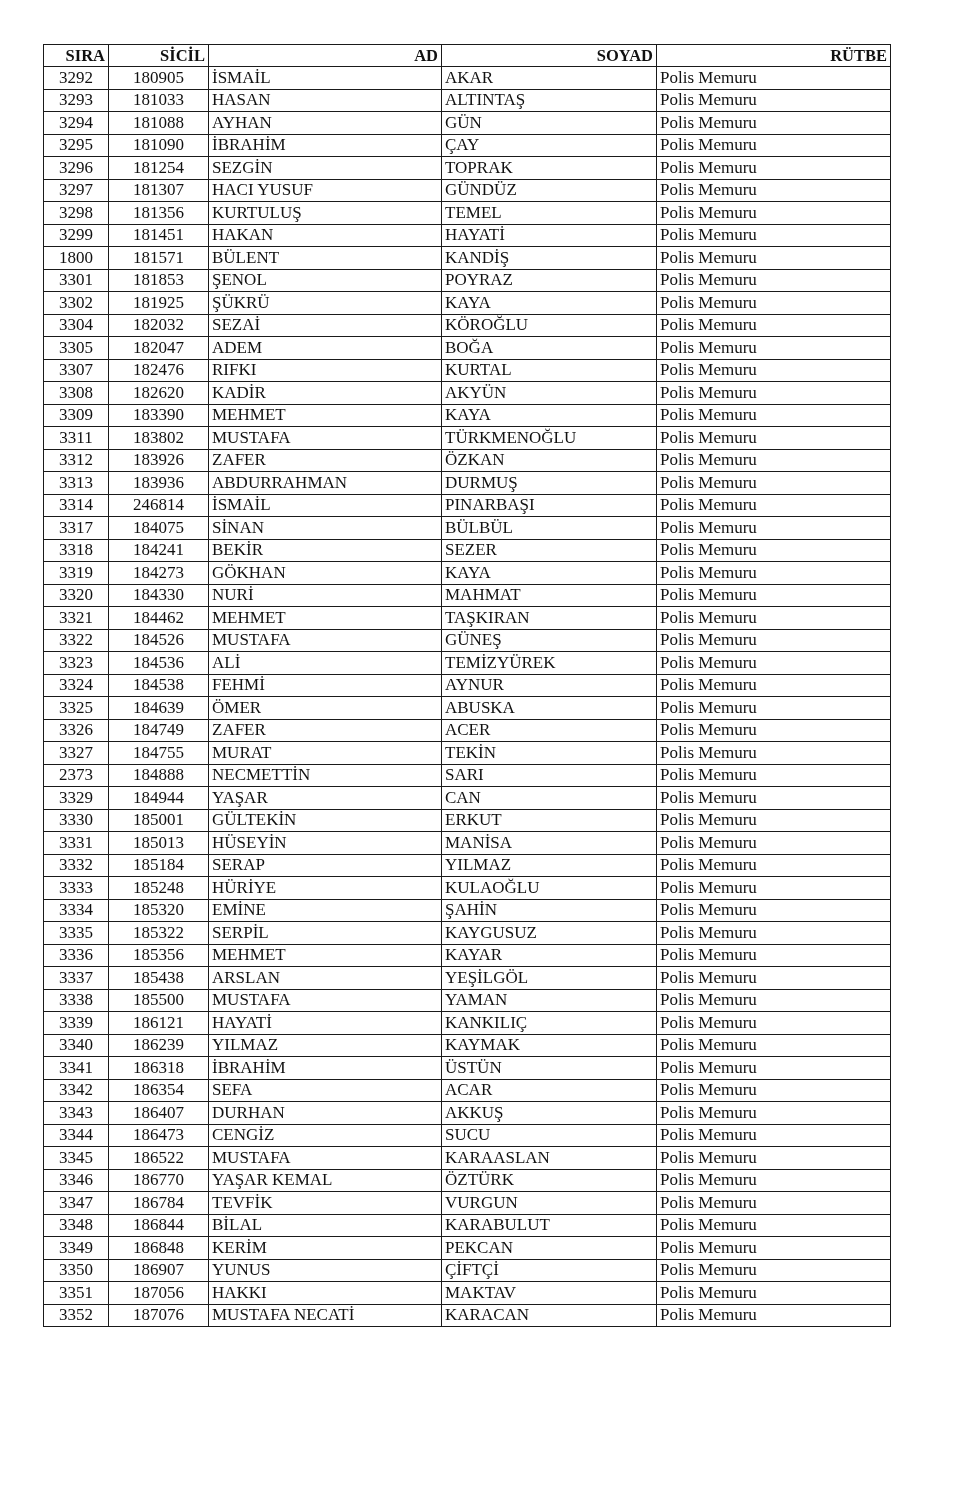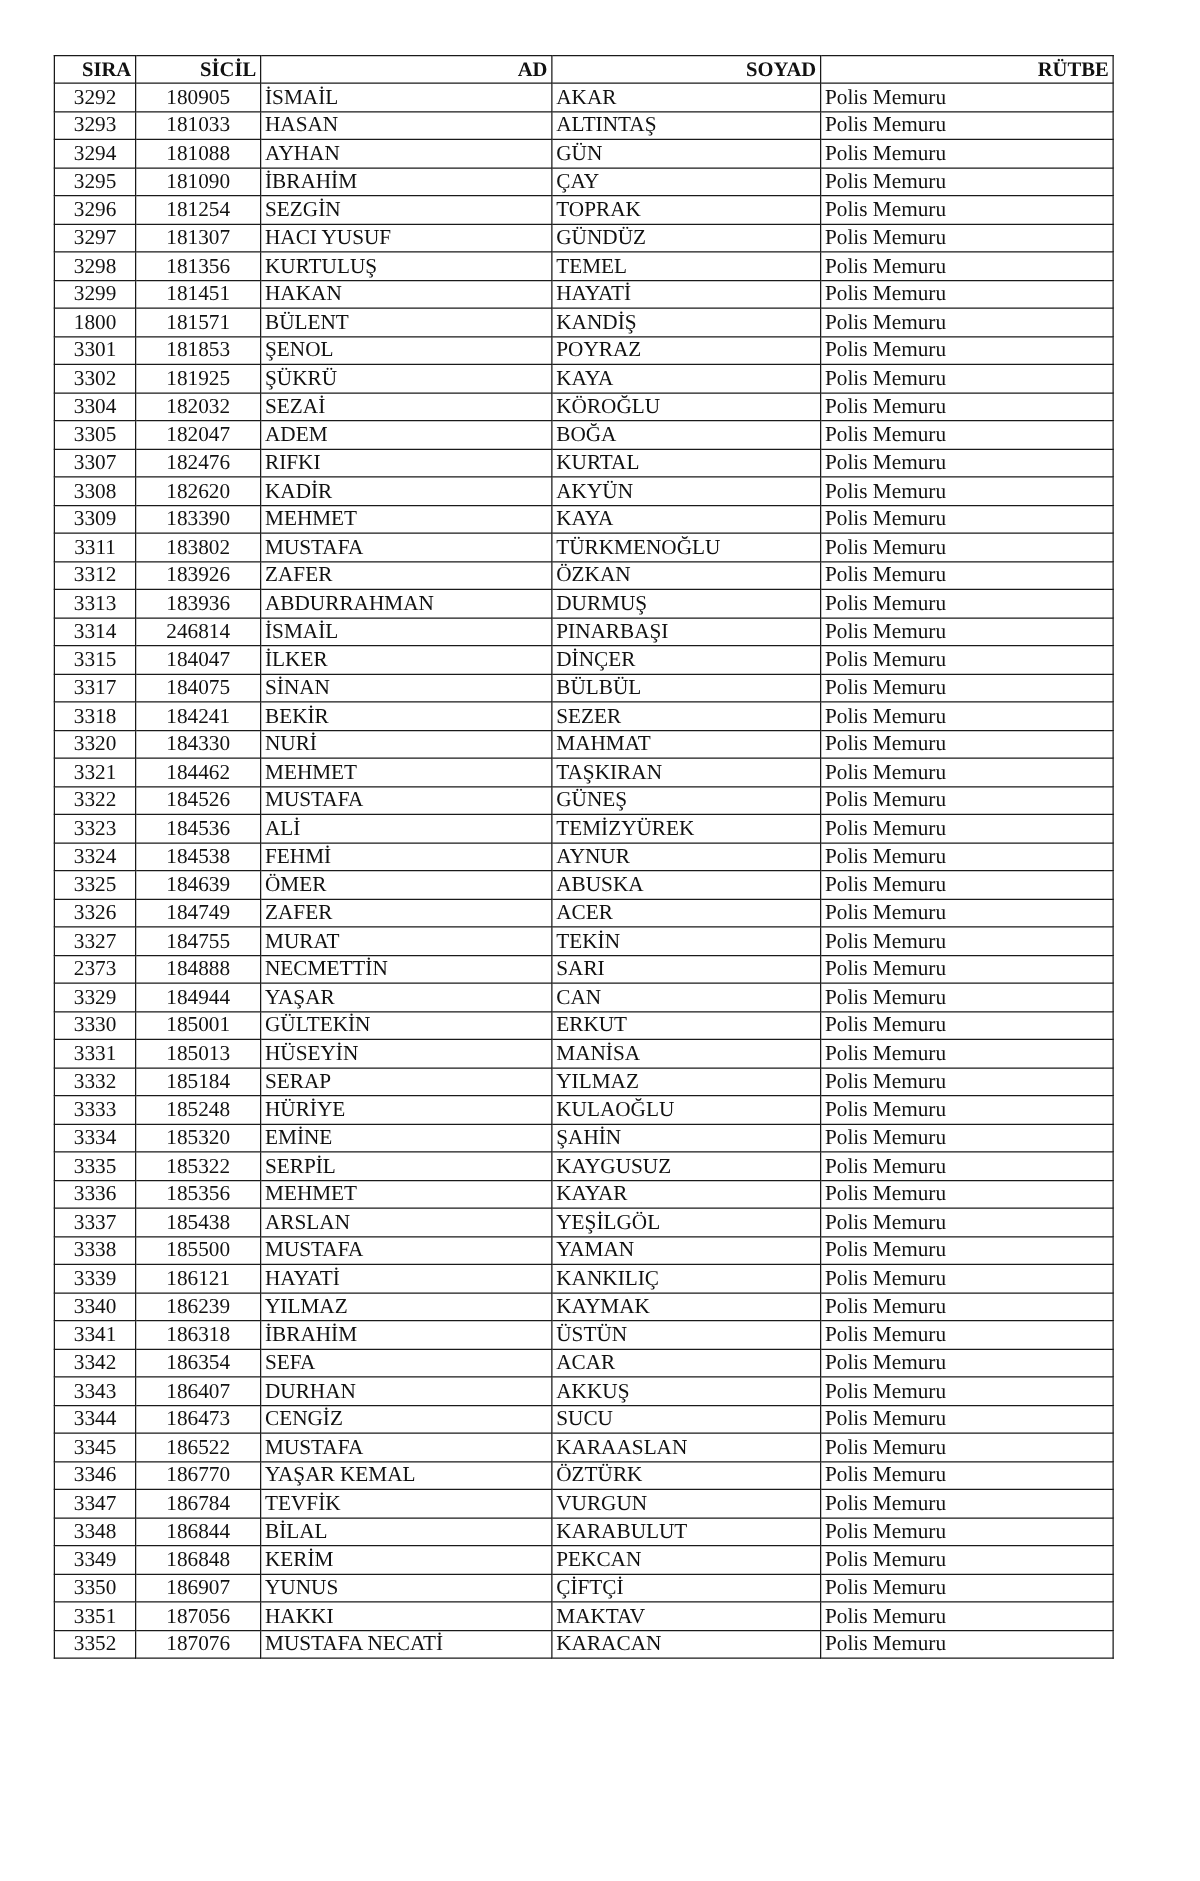--- a/index.html
+++ b/index.html
@@ -192,41 +192,41 @@
         <td class="txt">Polis Memuru</td>
       </tr>
       <tr>
         <td class="num">3314</td>
         <td class="num">246814</td>
         <td class="txt">İSMAİL</td>
         <td class="txt">PINARBAŞI</td>
         <td class="txt">Polis Memuru</td>
       </tr>
       <tr>
-        <td class="num">3315</td>
-        <td class="num">184047</td>
-        <td class="txt">İLKER</td>
-        <td class="txt">DİNÇER</td>
-        <td class="txt">Polis Memuru</td>
-      </tr>
-      <tr>
         <td class="num">3317</td>
         <td class="num">184075</td>
         <td class="txt">SİNAN</td>
         <td class="txt">BÜLBÜL</td>
         <td class="txt">Polis Memuru</td>
       </tr>
       <tr>
         <td class="num">3318</td>
         <td class="num">184241</td>
         <td class="txt">BEKİR</td>
         <td class="txt">SEZER</td>
         <td class="txt">Polis Memuru</td>
       </tr>
       <tr>
+        <td class="num">3319</td>
+        <td class="num">184273</td>
+        <td class="txt">GÖKHAN</td>
+        <td class="txt">KAYA</td>
+        <td class="txt">Polis Memuru</td>
+      </tr>
+      <tr>
         <td class="num">3320</td>
         <td class="num">184330</td>
         <td class="txt">NURİ</td>
         <td class="txt">MAHMAT</td>
         <td class="txt">Polis Memuru</td>
       </tr>
       <tr>
         <td class="num">3321</td>
         <td class="num">184462</td>
         <td class="txt">MEHMET</td>

